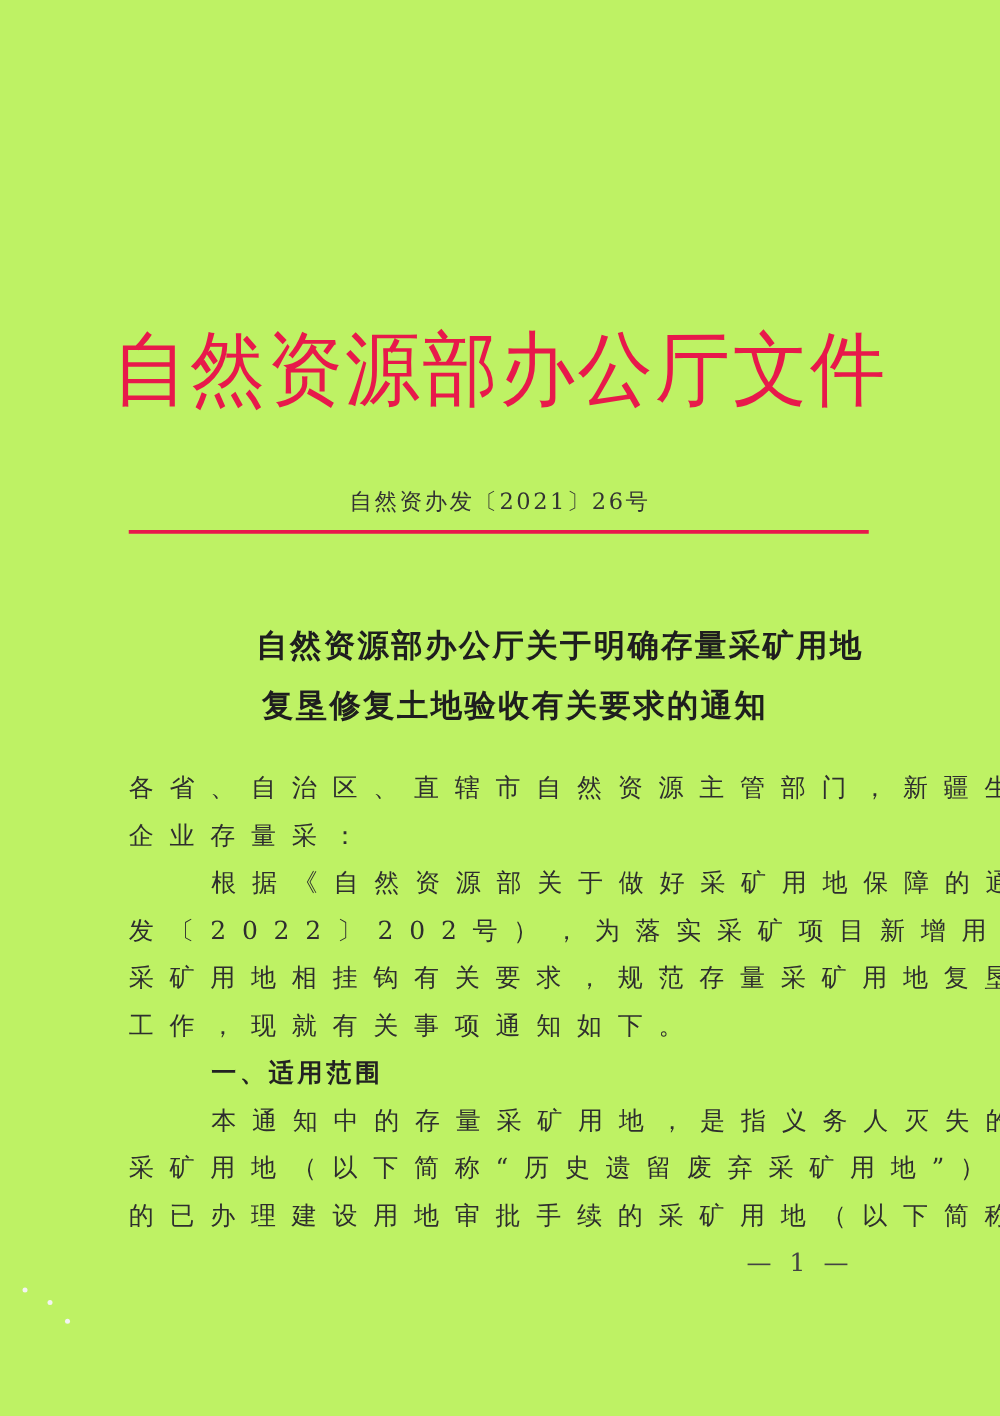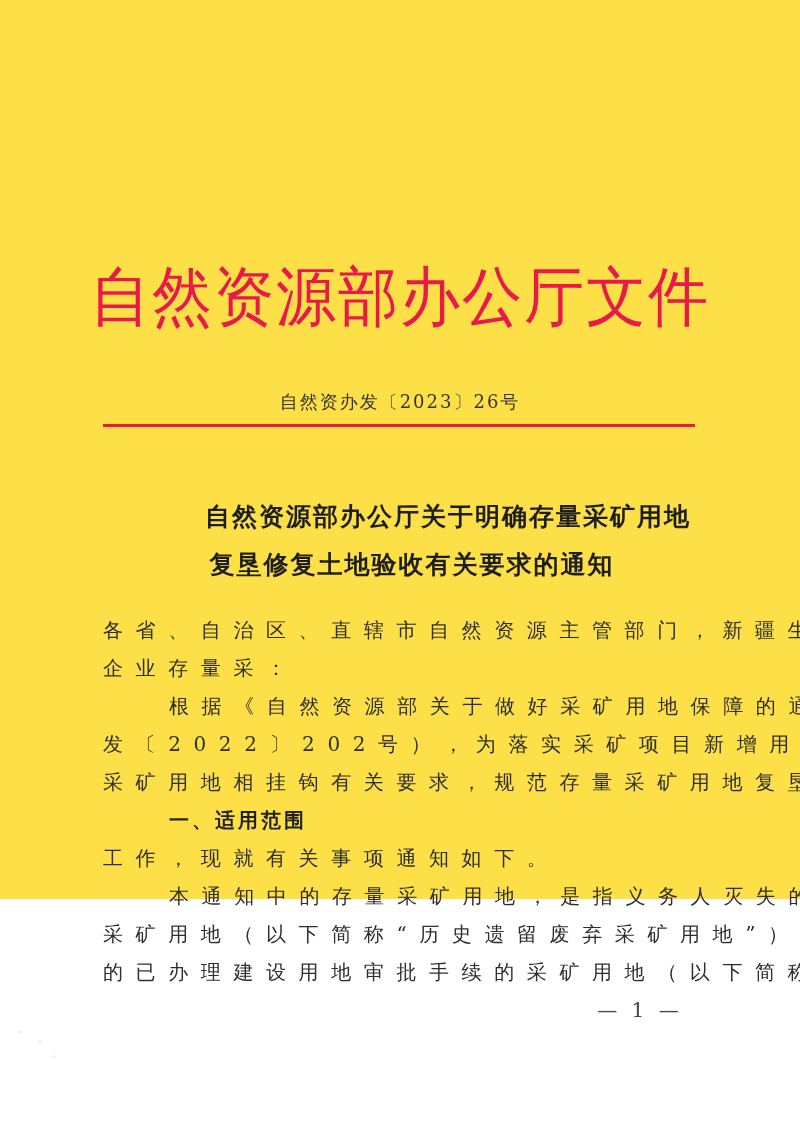--- a/index.html
+++ b/index.html
@@ -11,22 +11,22 @@
     width: 800px;
     height: 1133px;
     position: relative;
     overflow: hidden;
     font-family: "DejaVu Serif", "Liberation Serif", serif;
     color: #2a2a2a;
   }
   .page {
     position: absolute;
     left: 0; top: 0;
-    width: 800px; height: 899px;
-    background: #fde047;
+    width: 800px; height: 1133px;
+    background: #bef264;
   }
   .red-header {
     position: absolute;
     left: 0;
     width: 800px;
     top: 258px;
     height: 76px;
     text-align: center;
     color: #e8194b;
     font-family: "DejaVu Serif", "Liberation Serif", serif;
@@ -112,35 +112,35 @@
     border-radius: 2px;
   }
 </style>
 </head>
 <body>
 
 <div class="page">
 
   <div class="red-header">自然资源部办公厅文件</div>
 
-  <div class="doc-number">自然资办发〔2023〕26号</div>
+  <div class="doc-number">自然资办发〔2021〕26号</div>
 
   <div class="red-rule"></div>
 
   <div class="doc-title l1">自然资源部办公厅关于明确存量采矿用地</div>
   <div class="doc-title l2">复垦修复土地验收有关要求的通知</div>
 
   <div class="body-text" style="top:611px;">
     <span class="line">各省、自治区、直辖市自然资源主管部门，新疆生产建设兵团自</span>
     <span class="line">企业存量采：</span>
     <span class="line indent">根据《自然资源部关于做好采矿用地保障的通知》（自然资</span>
     <span class="line">发〔2022〕202号），为落实采矿项目新增用地与复垦修复存量</span>
     <span class="line">采矿用地相挂钩有关要求，规范存量采矿用地复垦修复土地验收</span>
+    <span class="line">工作，现就有关事项通知如下。</span>
     <span class="line indent heading">一、适用范围</span>
-    <span class="line">工作，现就有关事项通知如下。</span>
     <span class="line indent">本通知中的存量采矿用地，是指义务人灭失的历史遗留废弃</span>
     <span class="line">采矿用地（以下简称“历史遗留废弃采矿用地”）和存在义务人</span>
     <span class="line">的已办理建设用地审批手续的采矿用地（以下简称“企业存量采</span>
   </div>
 
   <div class="page-number">— 1 —</div>
 
   <div class="scan-mark" style="left:18px;top:1030px;"></div>
   <div class="scan-mark" style="left:38px;top:1040px;"></div>
   <div class="scan-mark" style="left:52px;top:1055px;"></div>

